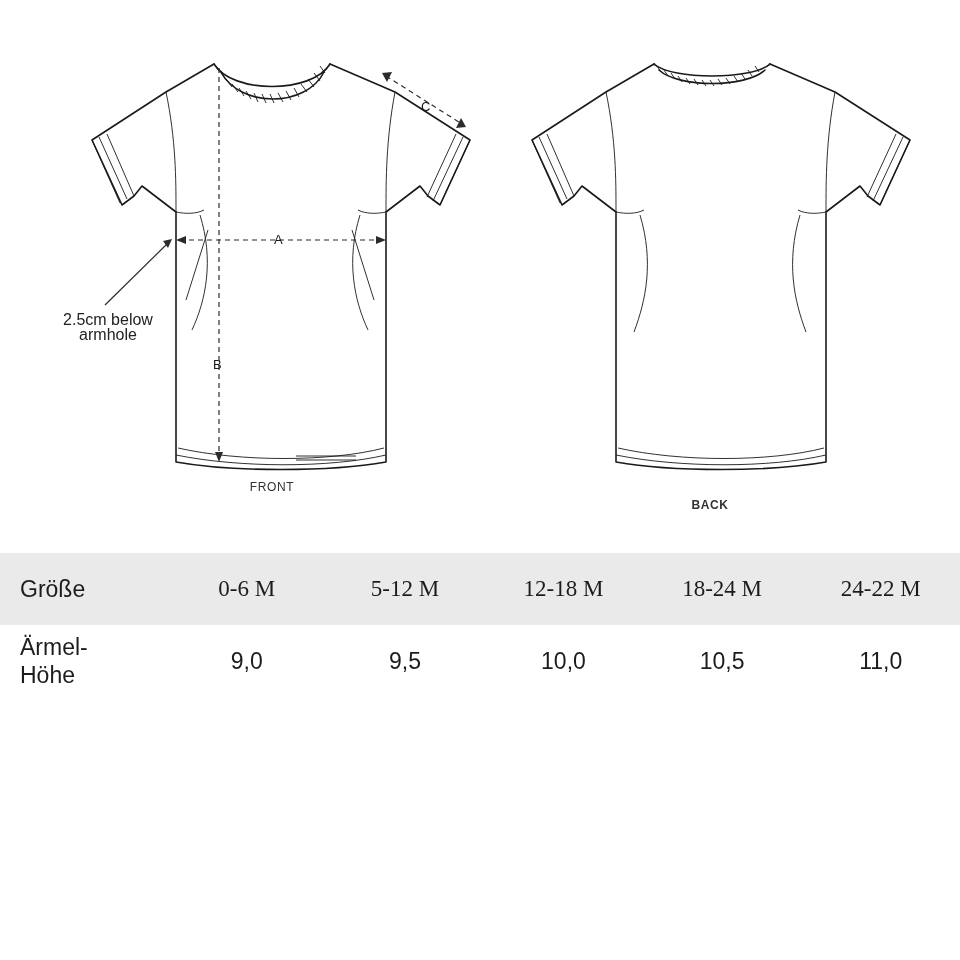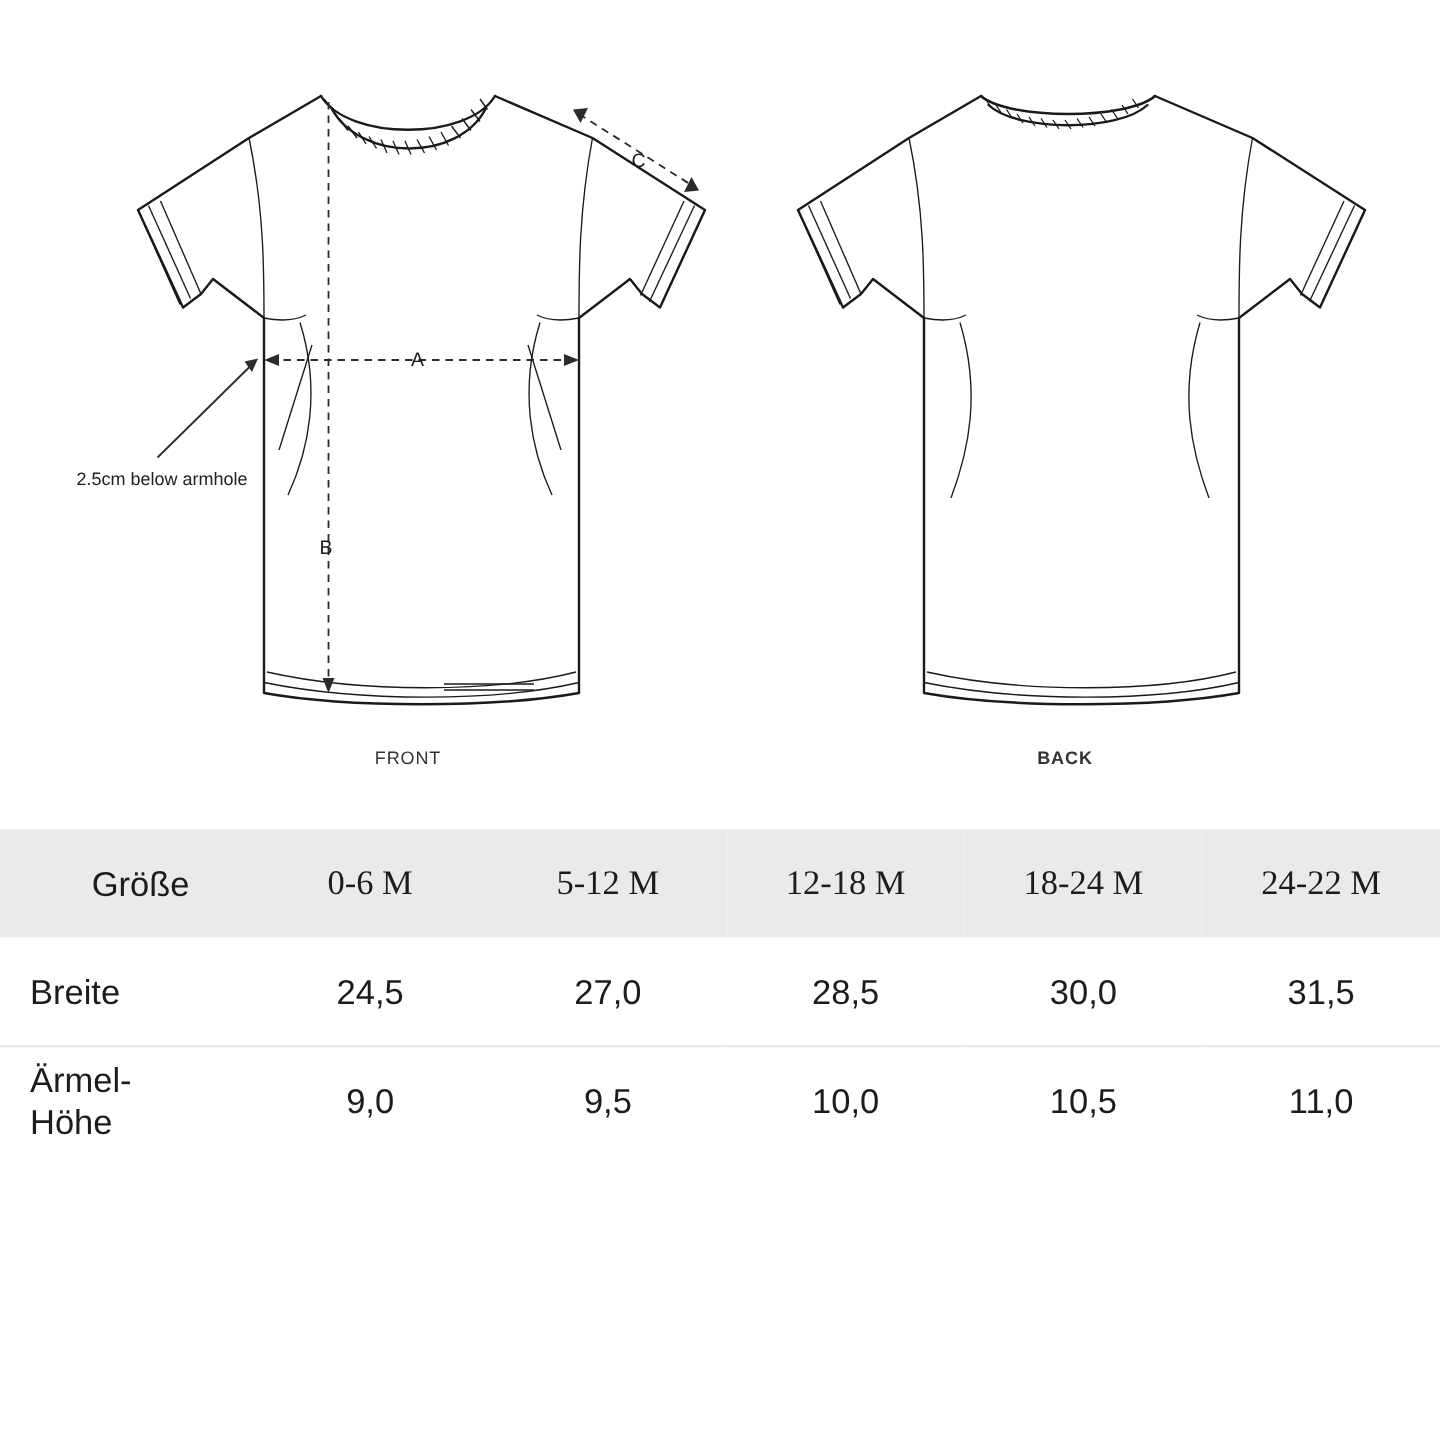--- a/index.html
+++ b/index.html
@@ -28,30 +28,30 @@
     left: 0;
   }
   .view-caption {
     position: absolute;
     font-size: 12px;
     letter-spacing: 0.6px;
     color: #333;
     text-align: center;
     width: 140px;
   }
-  #front-caption { left: 202px; top: 498px; }
+  #front-caption { left: 202px; top: 480px; }
   #back-caption  { left: 640px; top: 498px; font-weight: bold; }
 
   .note-text {
     position: absolute;
     left: 38px;
     top: 312px;
     width: 140px;
     text-align: center;
-    font-size: 12px;
+    font-size: 16px;
     line-height: 15px;
     color: #222;
   }
 
   
   #size-table {
     position: absolute;
     left: 0;
     top: 553px;
     width: 960px;
@@ -67,21 +67,21 @@
     font-weight: normal;
   }
   #size-table thead tr {
     background: #eaeaea;
   }
   #size-table thead th {
     font-weight: normal;
   }
   .col-label {
     width: 150px;
-    text-align: center;
+    text-align: left;
     padding-left: 20px !important;
     margin-top: 16px;
   }
   .col-size {
     width: 162px;
     text-align: center;
     font-family: Liberation Serif, serif;
   }
   #size-table tbody tr {
     border-bottom: 1px solid #e2e2e2;
@@ -260,28 +260,20 @@
       <th class="col-label">Größe</th>
       <th class="col-size">0-6 M</th>
       <th class="col-size">5-12 M</th>
       <th class="col-size">12-18 M</th>
       <th class="col-size">18-24 M</th>
       <th class="col-size">24-22 M</th>
     </tr>
   </thead>
   <tbody>
     <tr>
-      <td class="row-label">Breite</td>
-      <td class="cell-val">24,5</td>
-      <td class="cell-val">27,0</td>
-      <td class="cell-val">28,5</td>
-      <td class="cell-val">30,0</td>
-      <td class="cell-val">31,5</td>
-    </tr>
-    <tr>
       <td class="row-label">
         <span>Ärmel-</span><br>
         <span>Höhe</span>
       </td>
       <td class="cell-val">9,0</td>
       <td class="cell-val">9,5</td>
       <td class="cell-val">10,0</td>
       <td class="cell-val">10,5</td>
       <td class="cell-val">11,0</td>
     </tr>

